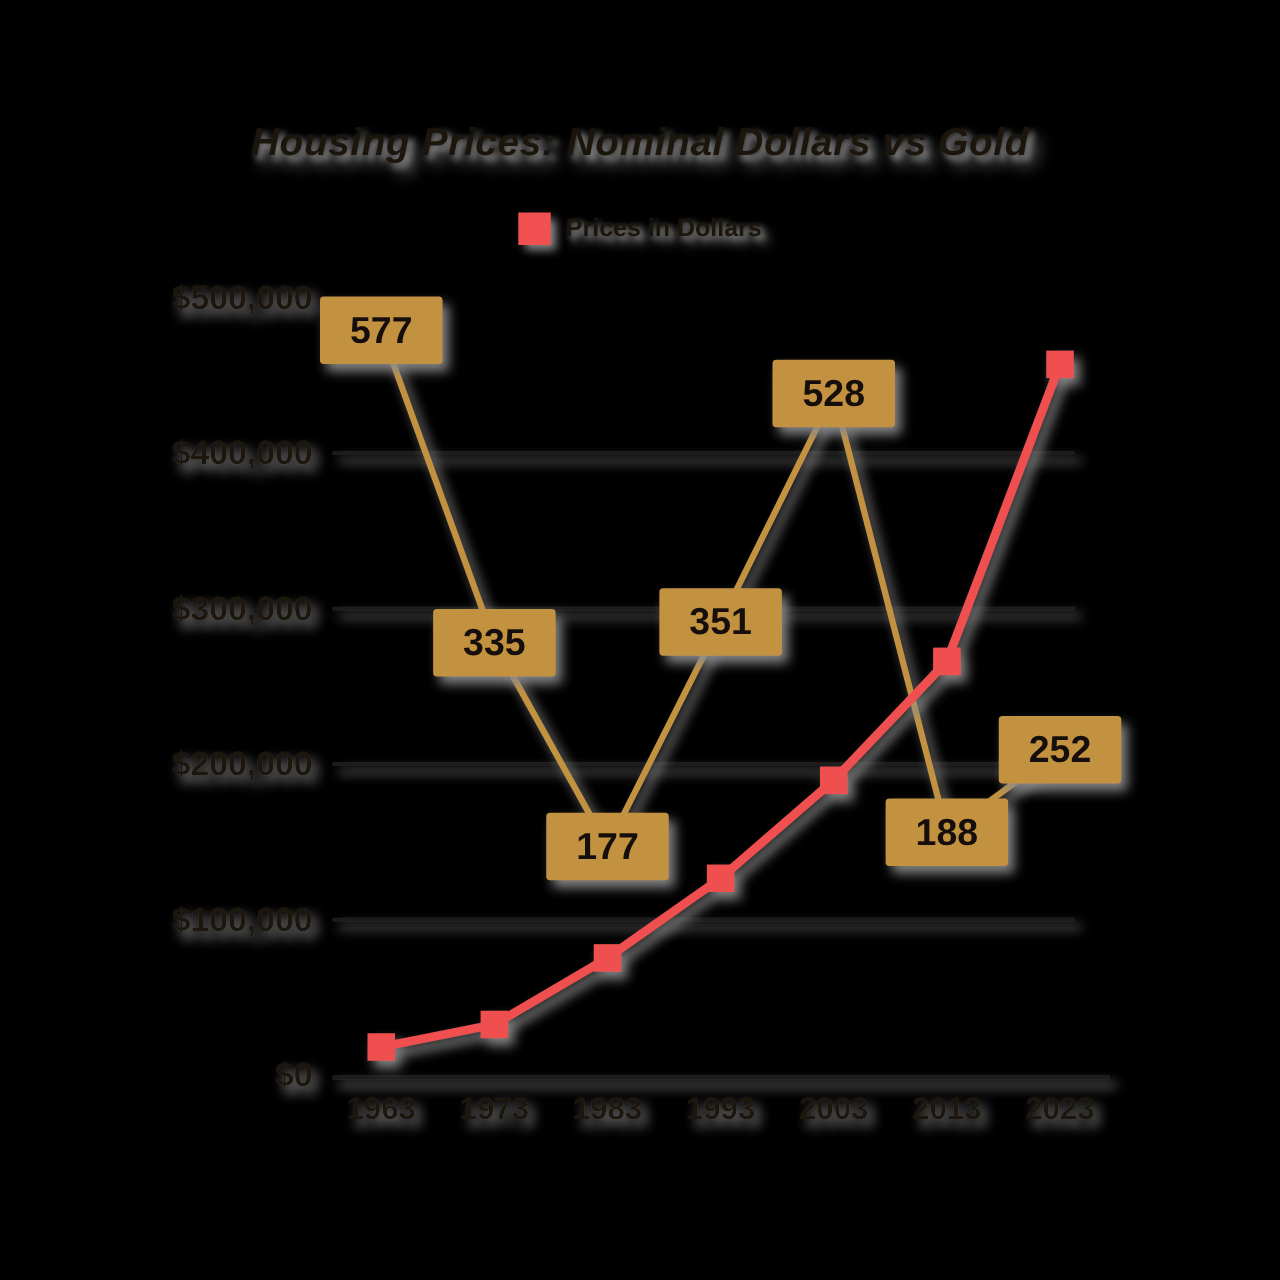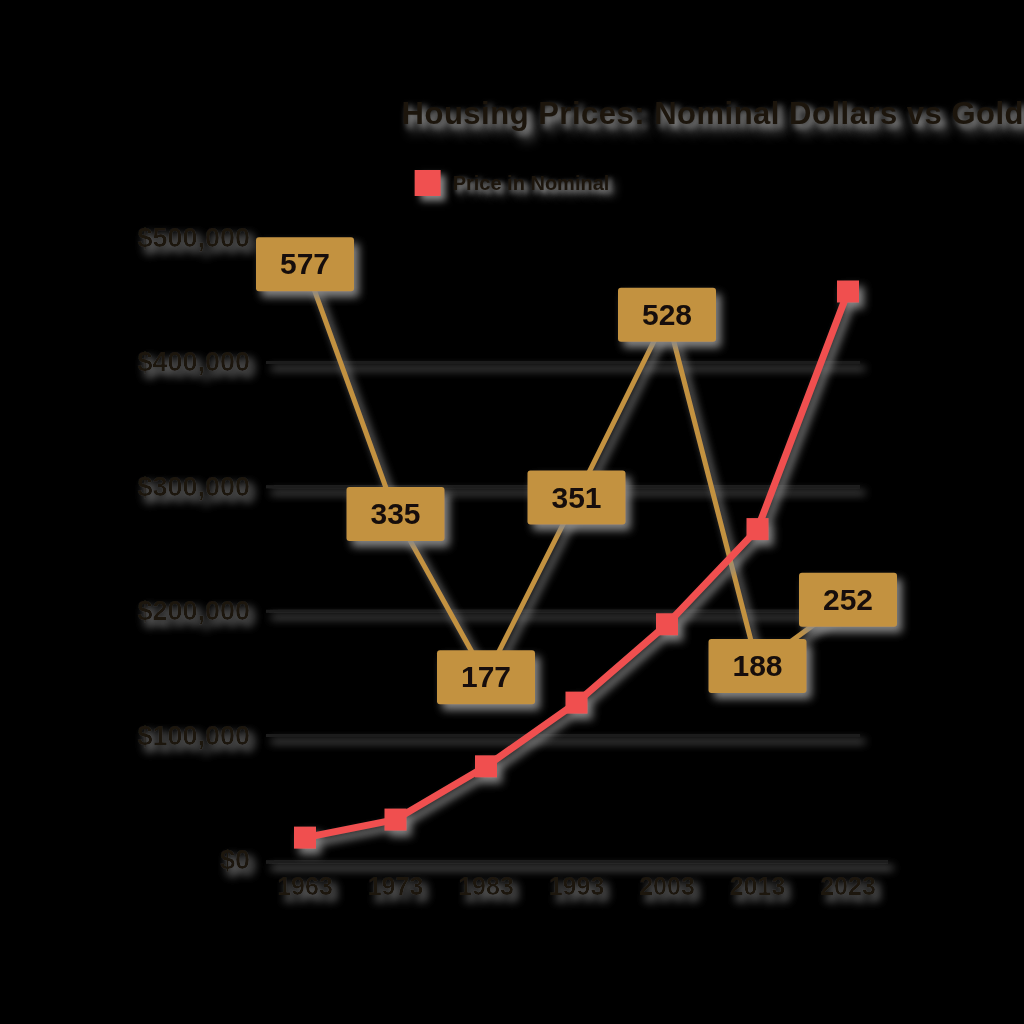--- a/index.html
+++ b/index.html
@@ -16,26 +16,27 @@
     width: 1024px;
     height: 1024px;
     background: #000000;
   }
   .chart-title {
     position: absolute;
     top: 96px;
     left: 0;
     width: 100%;
     margin: 0;
-    text-align: right;
+    text-align: center;
     font-size: 31px;
     font-weight: bold;
     letter-spacing: 0.5px;
     color: #1c150c;
     text-shadow: 4px 4px 6px #8f8f8f, 8px 9px 12px #6e6e6e;
+    font-style: italic;
   }
   .legend {
     position: absolute;
     top: 170px;
     left: 50%;
     transform: translateX(-50%);
     display: flex;
     gap: 62px;
   }
   .legend-item {
@@ -61,21 +62,21 @@
 </style>
 </head>
 <body>
 
 <div class="canvas">
   <h1 class="chart-title">Housing Prices: Nominal Dollars vs Gold</h1>
 
   <div class="legend">
     <div class="legend-item">
       <span class="swatch" id="swatch-dollars" style="background: rgb(240, 80, 80);"></span>
-      <span>Price in Nominal</span>
+      <span>Prices in Dollars</span>
     </div>
   </div>
 
   <svg id="chart" width="1024" height="1024" viewBox="0 0 1024 1024">
       <defs>
         <filter id="ds" x="-60%" y="-60%" width="220%" height="220%">
           <feDropShadow dx="5" dy="6" stdDeviation="4.5" flood-color="#8a8a8a" flood-opacity="0.95"></feDropShadow>
         </filter>
       </defs>
       <g filter="url(#ds)">

